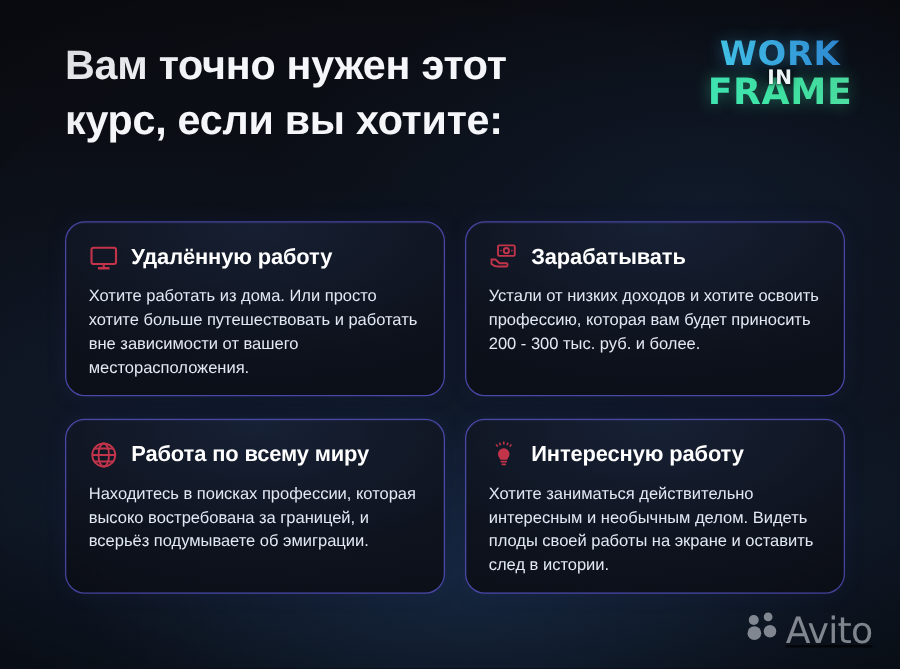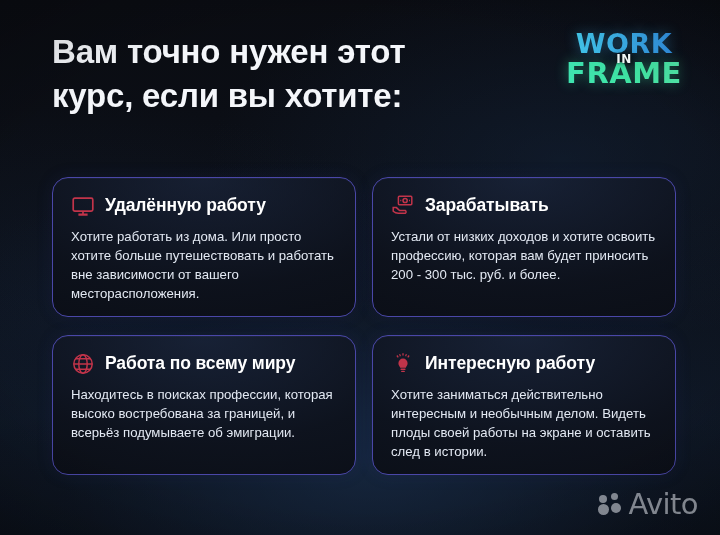--- a/index.html
+++ b/index.html
@@ -84,21 +84,21 @@
     background-clip: text;
     color: transparent;
     text-shadow: 0 0 13px rgba(60,225,165,0.45);
   }
   .logo-in {
     position: absolute;
     left: 50%;
     top: 22px;
     transform: translateX(-50%);
     font-family: "DejaVu Sans", sans-serif;
-    font-size: 12px;
+    font-size: 16px;
     font-weight: 700;
     color: #eef6f5;
     letter-spacing: 0.5px;
     z-index: 3;
     text-shadow: 0 0 6px rgba(0,0,0,0.9), 0 0 2px #0b0e15;
   }
 
   
   .cards {
     position: absolute;
@@ -152,23 +152,24 @@
     line-height: 1.45;
     font-weight: 400;
   }
 
   
   .avito {
     position: absolute;
     right: 22px;
     bottom: 16px;
     display: flex;
-    align-items: center;
+    align-items: flex-start;
     gap: 7px;
     opacity: 0.62;
+    text-decoration: underline;
   }
   .avito-dots {
     position: relative;
     width: 24px;
     height: 24px;
   }
   .avito-dots i {
     position: absolute;
     display: block;
     border-radius: 50%;

